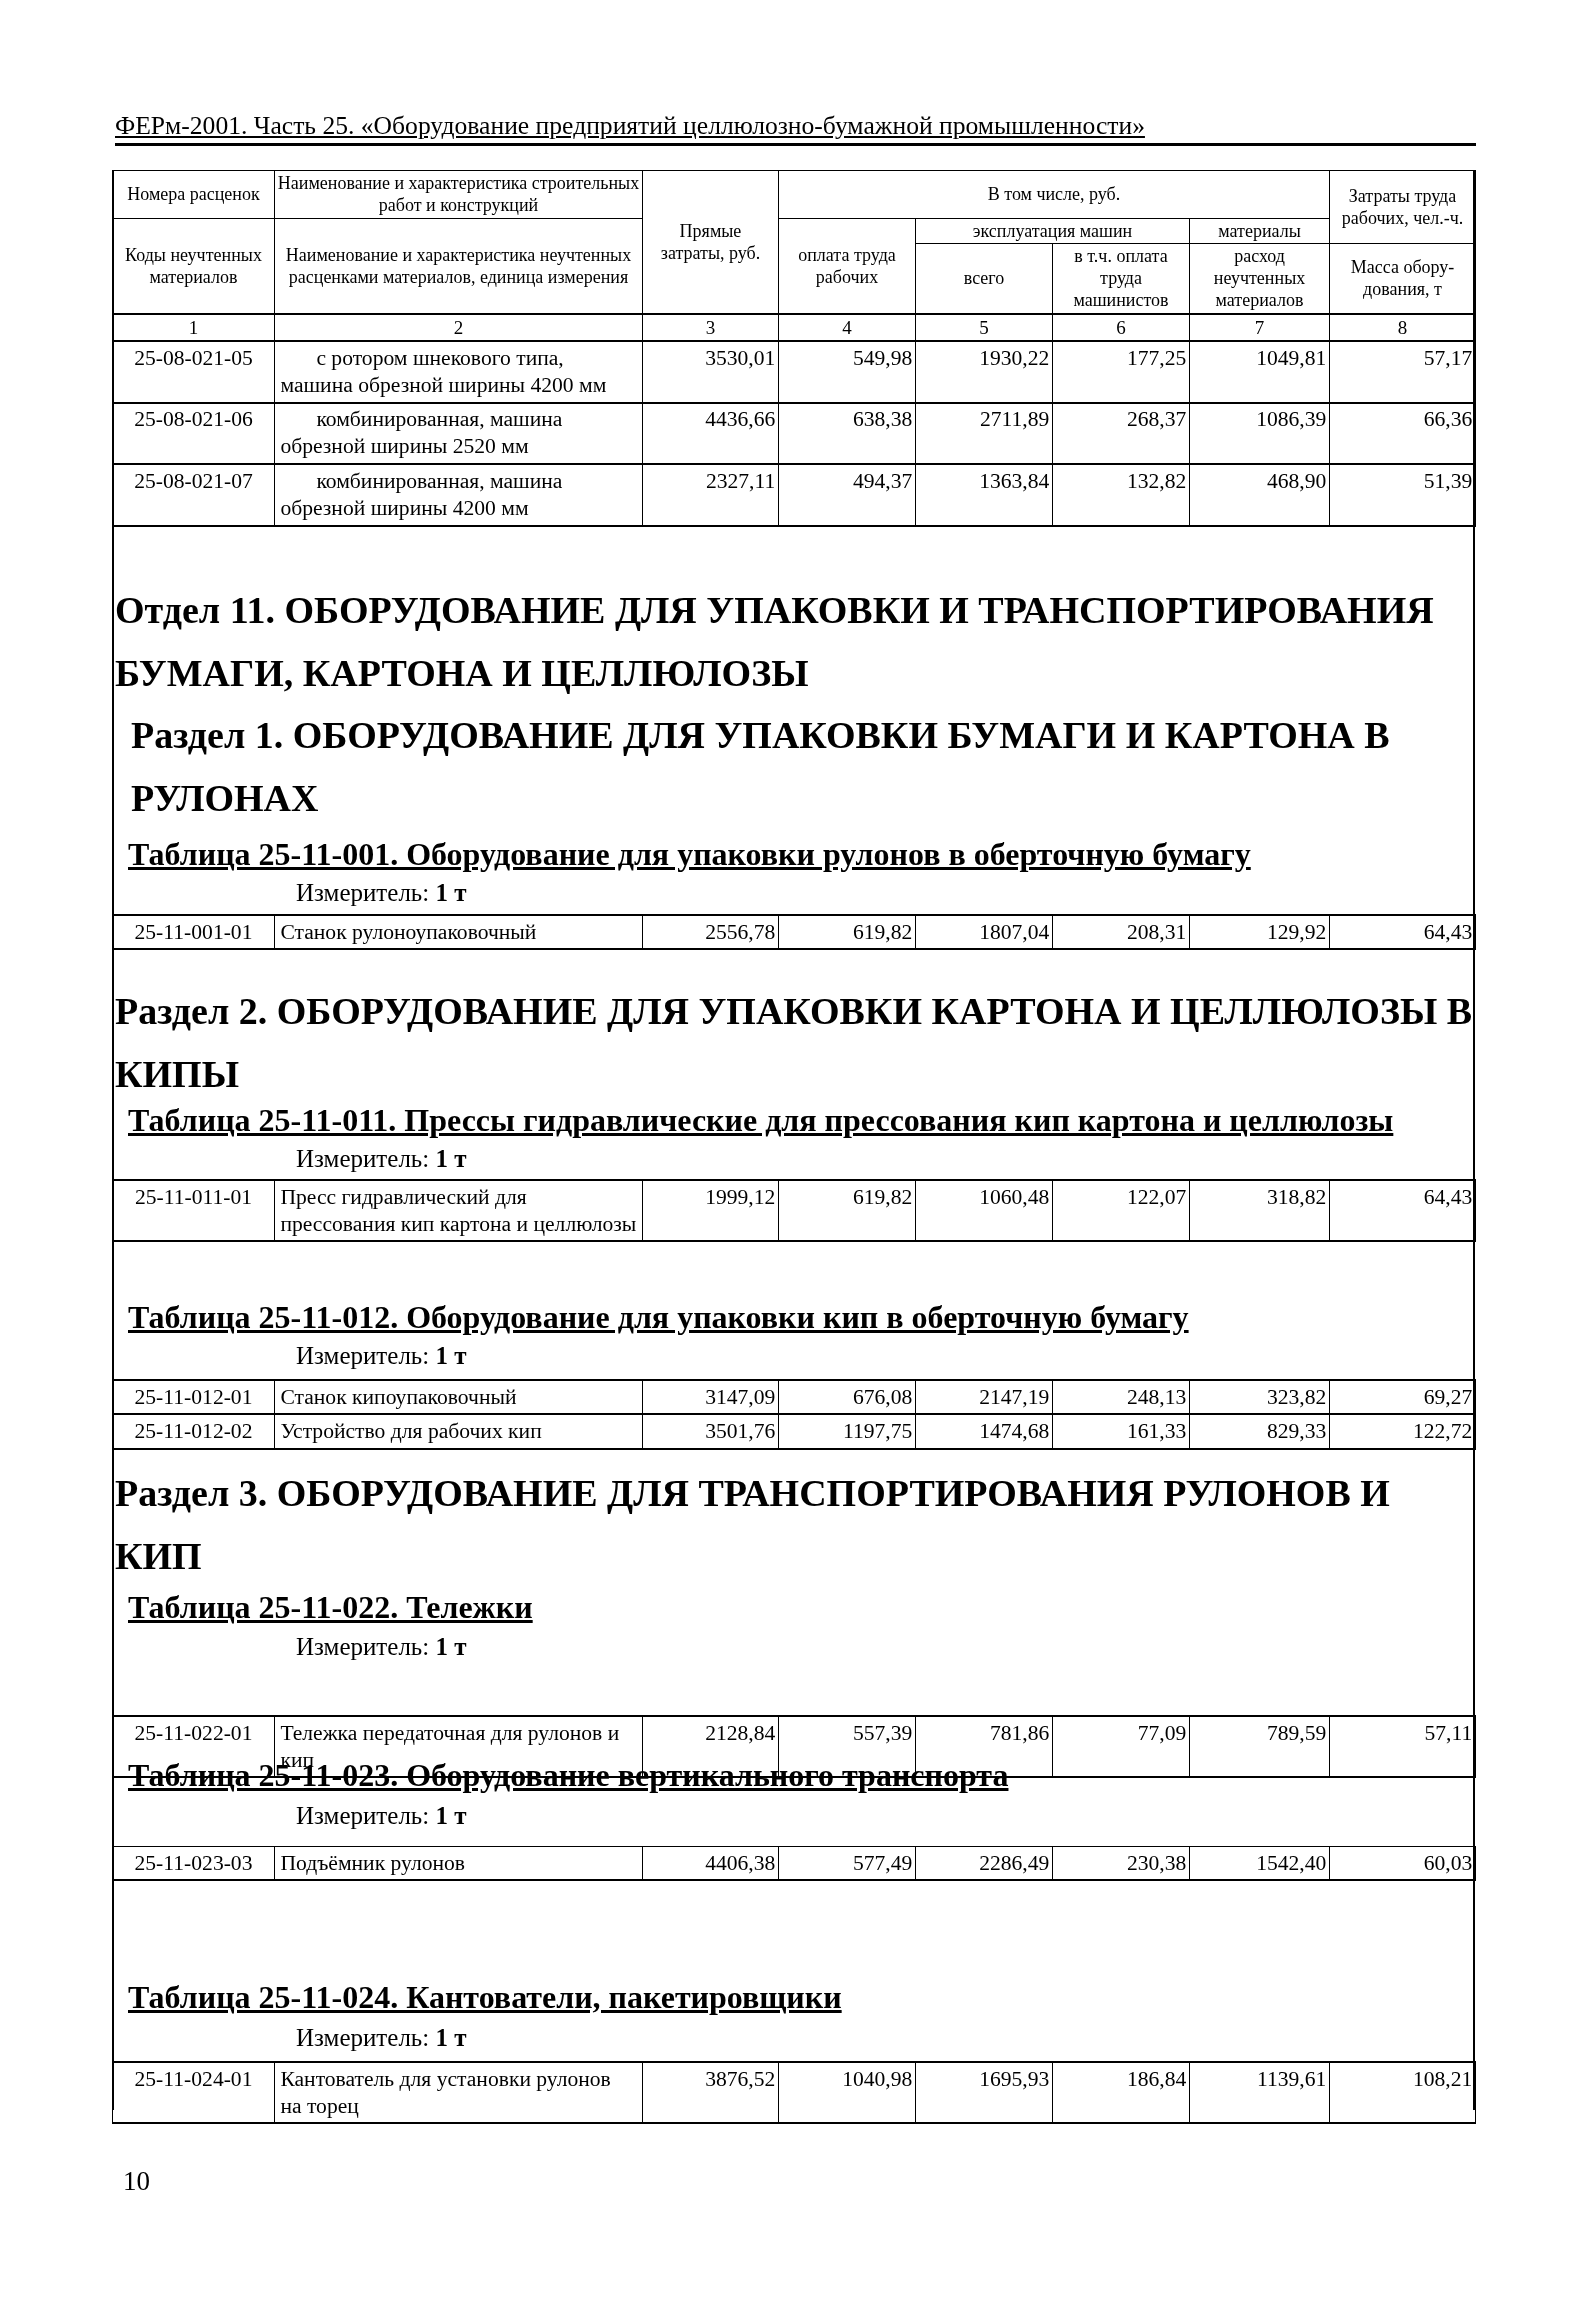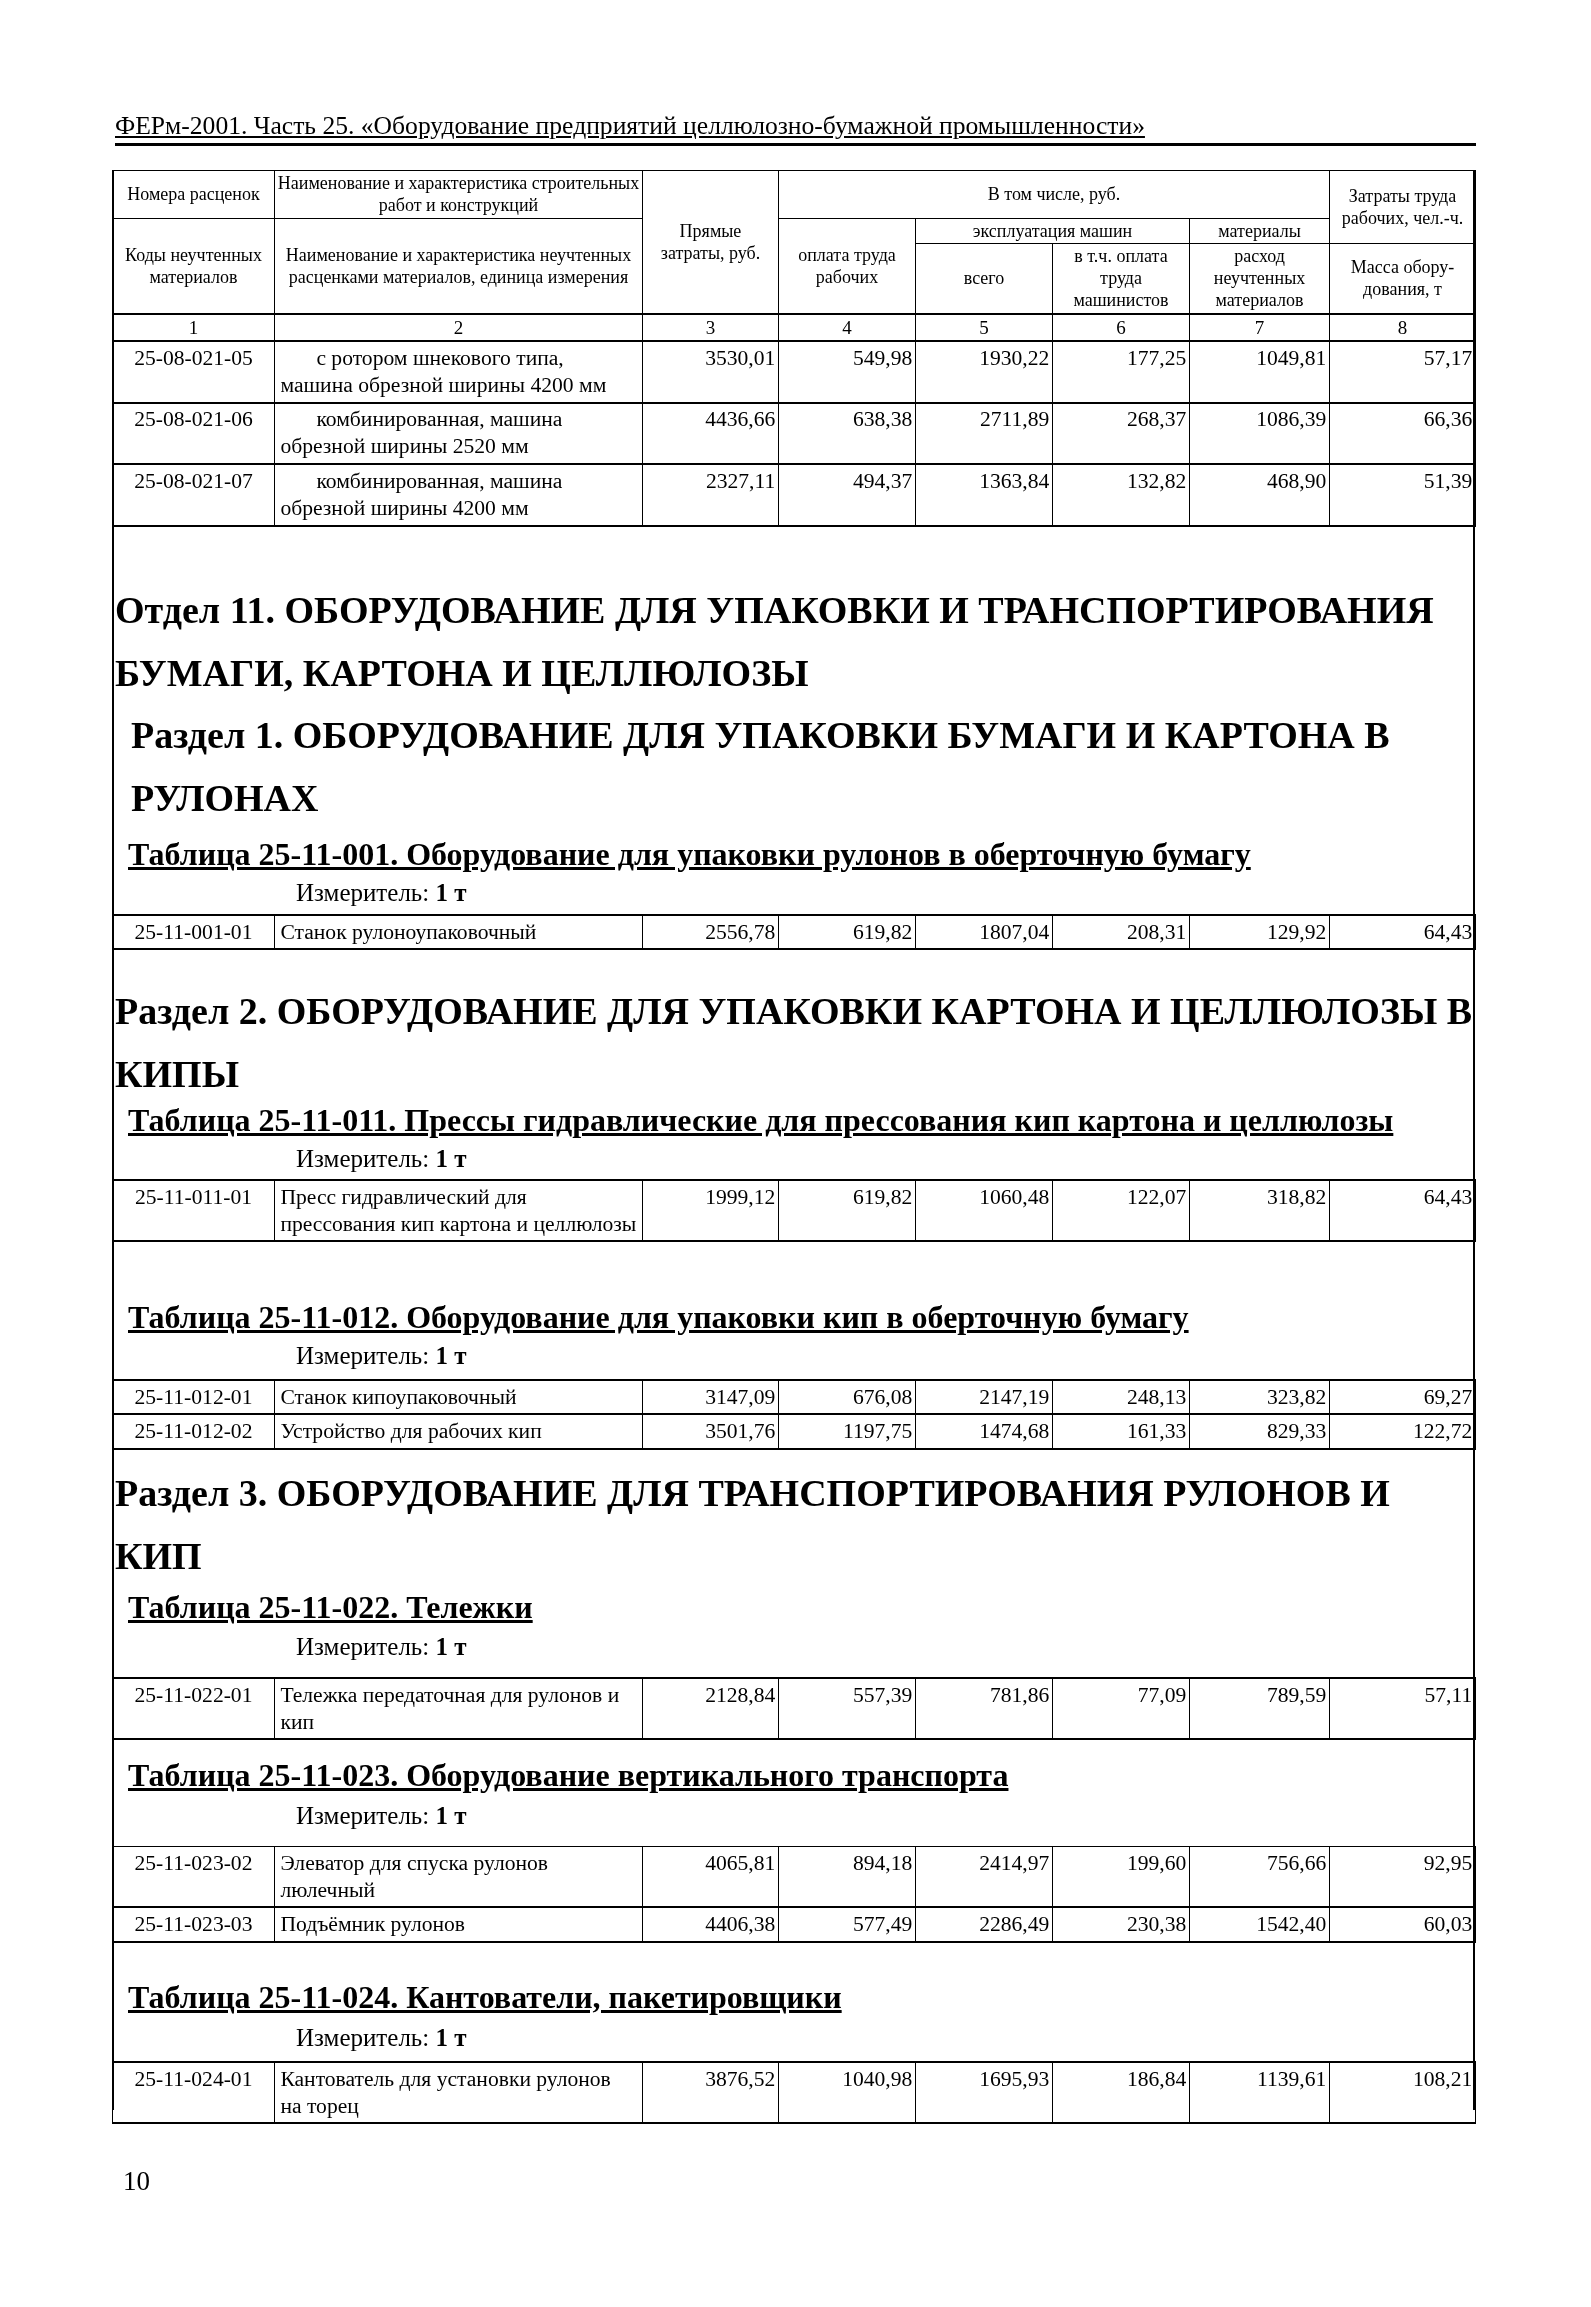--- a/index.html
+++ b/index.html
@@ -197,21 +197,21 @@
     <td class="num">161,33</td>
     <td class="num">829,33</td>
     <td class="num">122,72</td>
   </tr>
 </tbody>
   </table>
 
 <div class="h-razdel" style="top:1462px;">Раздел 3. ОБОРУДОВАНИЕ ДЛЯ ТРАНСПОРТИРОВАНИЯ РУЛОНОВ И КИП</div>
 <div class="h-table" style="top:1590px;">Таблица 25-11-022. Тележки</div>
 <div class="measure" style="top:1633px;"><span>Измеритель:</span> <b>1 т</b></div>
-<table class="grid" style="top:1677px;">
+<table class="grid" style="top:1715px;">
   <colgroup>
     <col style="width:162px">
       <col style="width:368px">
       <col style="width:136px">
     <col style="width:137px">
       <col style="width:137px">
       <col style="width:137px">
     <col style="width:140px">
       <col style="width:146px">
   </colgroup>
@@ -237,30 +237,20 @@
       <col style="width:368px">
       <col style="width:136px">
     <col style="width:137px">
       <col style="width:137px">
       <col style="width:137px">
     <col style="width:140px">
       <col style="width:146px">
   </colgroup>
   <tbody>
   <tr class="row-bottom">
-    <td class="code">25-11-023-02</td>
-    <td>Элеватор для спуска рулонов люлечный</td>
-    <td class="num">4065,81</td>
-    <td class="num">894,18</td>
-    <td class="num">2414,97</td>
-    <td class="num">199,60</td>
-    <td class="num">756,66</td>
-    <td class="num">92,95</td>
-  </tr>
-  <tr class="row-bottom">
     <td class="code">25-11-023-03</td>
     <td>Подъёмник рулонов</td>
     <td class="num">4406,38</td>
     <td class="num">577,49</td>
     <td class="num">2286,49</td>
     <td class="num">230,38</td>
     <td class="num">1542,40</td>
     <td class="num">60,03</td>
   </tr>
 </tbody>

